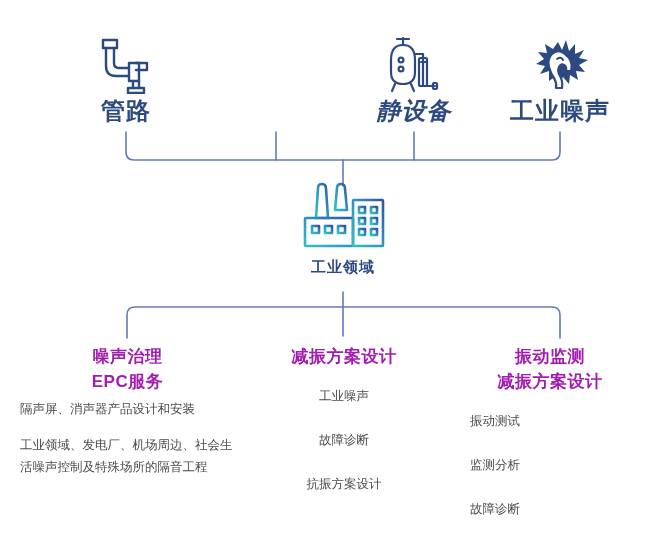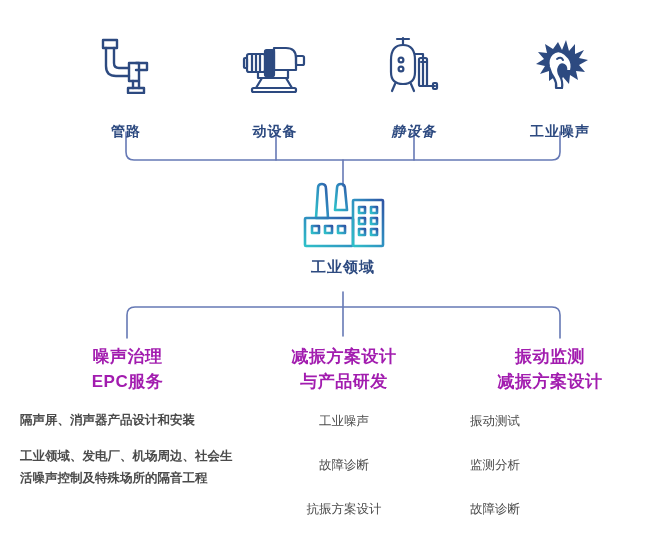--- a/index.html
+++ b/index.html
@@ -37,22 +37,22 @@
     width: 130px;
     text-align: center;
   }
   .top-icon {
     height: 60px;
     display: flex;
     align-items: flex-end;
     justify-content: center;
   }
   .top-label {
-    margin-top: 25px;
-    font-size: 14px;
+    margin-top: 5px;
+    font-size: 24px;
     font-weight: bold;
     color: #2d4a80;
     letter-spacing: 1px;
     line-height: 24px;
   }
 
   
   #center-node {
     position: absolute;
     left: 278px;
@@ -92,21 +92,21 @@
   }
   .col-item {
     font-size: 12.5px;
     color: #4a4a4a;
     line-height: 22px;
     margin-bottom: 12px;
   }
   .col-item:last-child { margin-bottom: 0; }
 
   #col-0 { left: 20px; width: 215px; }
-  #col-0 .col-items { margin-top: 15px; font-weight: bold; }
+  #col-0 .col-items { margin-top: 4px; }
   #col-0 .col-item { text-align: left; margin-bottom: 14px; }
 
   #col-1 { left: 258px; width: 172px; }
   #col-1 .col-item { text-align: center; margin-bottom: 22px; }
 
   #col-2 { left: 470px; width: 160px; }
   #col-2 .col-item { margin-bottom: 22px; }
 </style>
 </head>
 <body>
@@ -140,42 +140,20 @@
 
         <path d="M38,45 L38,52"></path>
         <path d="M33,52 L49,52 L49,57 L33,57 Z"></path>
         <path d="M44,45 L44,52"></path>
         <path d="M41,27 L52,27 L52,34 L41,34"></path>
       </svg>
     </div>
     <div class="top-label">管路</div>
   </div>
 
-  <div class="top-node" style="left:210px;">
-    <div class="top-icon">
-      <svg width="66" height="58" viewBox="0 0 66 58" fill="none" stroke="#2d4a80" stroke-width="2.2" stroke-linejoin="round" stroke-linecap="round">
-
-        <rect x="5" y="18" width="18" height="18" rx="2"></rect>
-        <line x1="10" y1="18" x2="10" y2="36"></line>
-        <line x1="14" y1="18" x2="14" y2="36"></line>
-        <line x1="18" y1="18" x2="18" y2="36"></line>
-        <rect x="2" y="22" width="3" height="10" rx="1"></rect>
-
-        <rect x="23" y="14" width="9" height="26" rx="1.5" fill="#2d4a80" stroke="#2d4a80"></rect>
-
-        <path d="M32,12 L44,12 Q54,12 54,22 L54,34 L32,34 Z"></path>
-        <rect x="54" y="20" width="8" height="9" rx="1.5"></rect>
-
-        <path d="M16,36 L16,42 L46,42 L46,34"></path>
-        <path d="M20,42 L14,52 L50,52 L44,42 Z"></path>
-        <rect x="10" y="52" width="44" height="4" rx="1.5"></rect>
-      </svg>
-    </div>
-    <div class="top-label">动设备</div>
-  </div>
 
   <div class="top-node" style="left:349px;font-style:italic;">
     <div class="top-icon">
       <svg width="62" height="58" viewBox="0 0 62 58" fill="none" stroke="#2d4a80" stroke-width="2.2" stroke-linejoin="round" stroke-linecap="round">
 
         <line x1="20" y1="2" x2="20" y2="9"></line>
         <line x1="14" y1="3" x2="26" y2="3"></line>
 
         <path d="M20,9 Q8,9 8,24 L8,36 Q8,48 20,48 Q32,48 32,36 L32,24 Q32,9 20,9 Z"></path>
 
@@ -252,21 +230,20 @@
     </div>
     <div class="col-items">
       <div class="col-item">隔声屏、消声器产品设计和安装</div>
       <div class="col-item">工业领域、发电厂、机场周边、社会生活噪声控制及特殊场所的隔音工程</div>
     </div>
   </div>
 
   <div class="col" id="col-1">
     <div class="col-title">
       <div>减振方案设计</div>
-      <div>与产品研发</div>
     </div>
     <div class="col-items">
       <div class="col-item">工业噪声</div>
       <div class="col-item">故障诊断</div>
       <div class="col-item">抗振方案设计</div>
     </div>
   </div>
 
   <div class="col" id="col-2">
     <div class="col-title">

